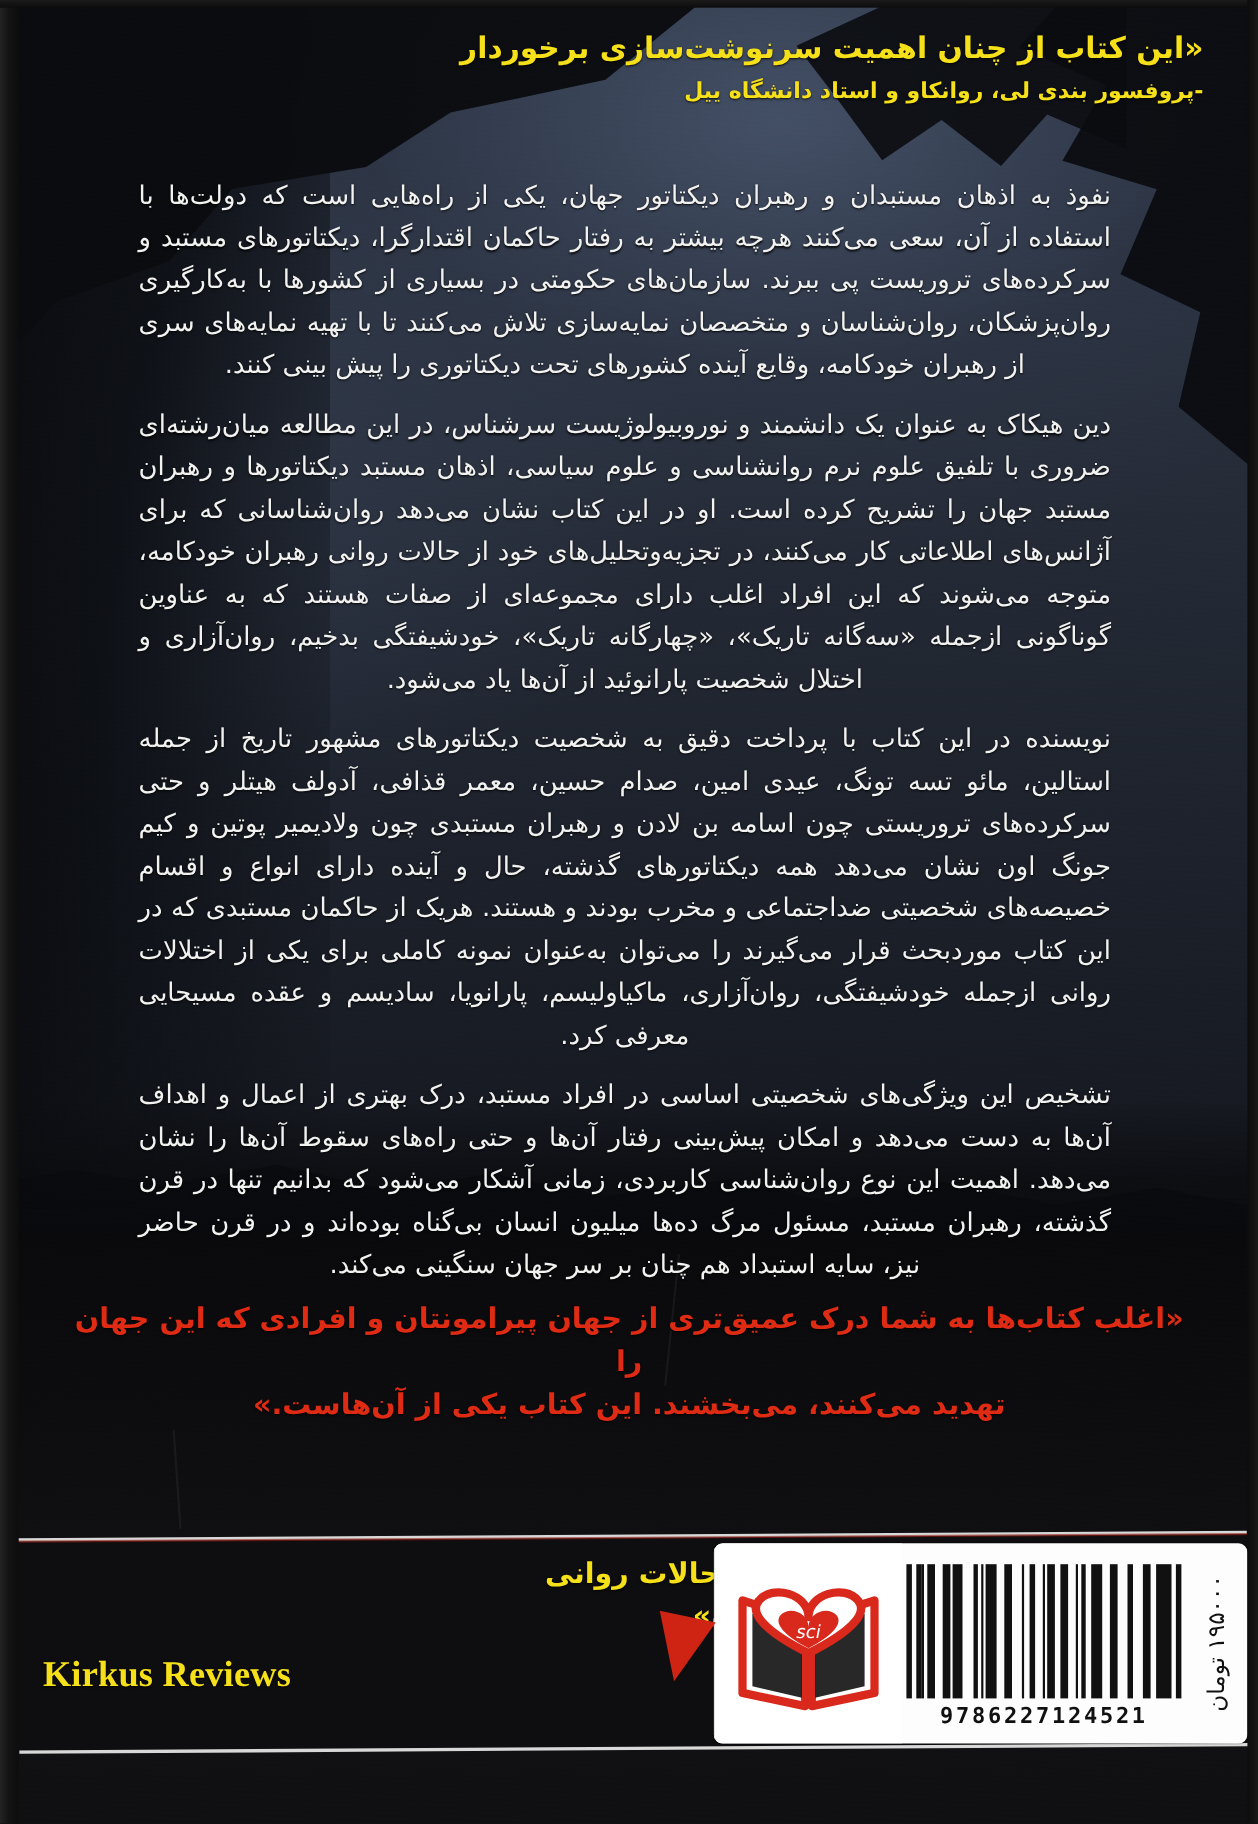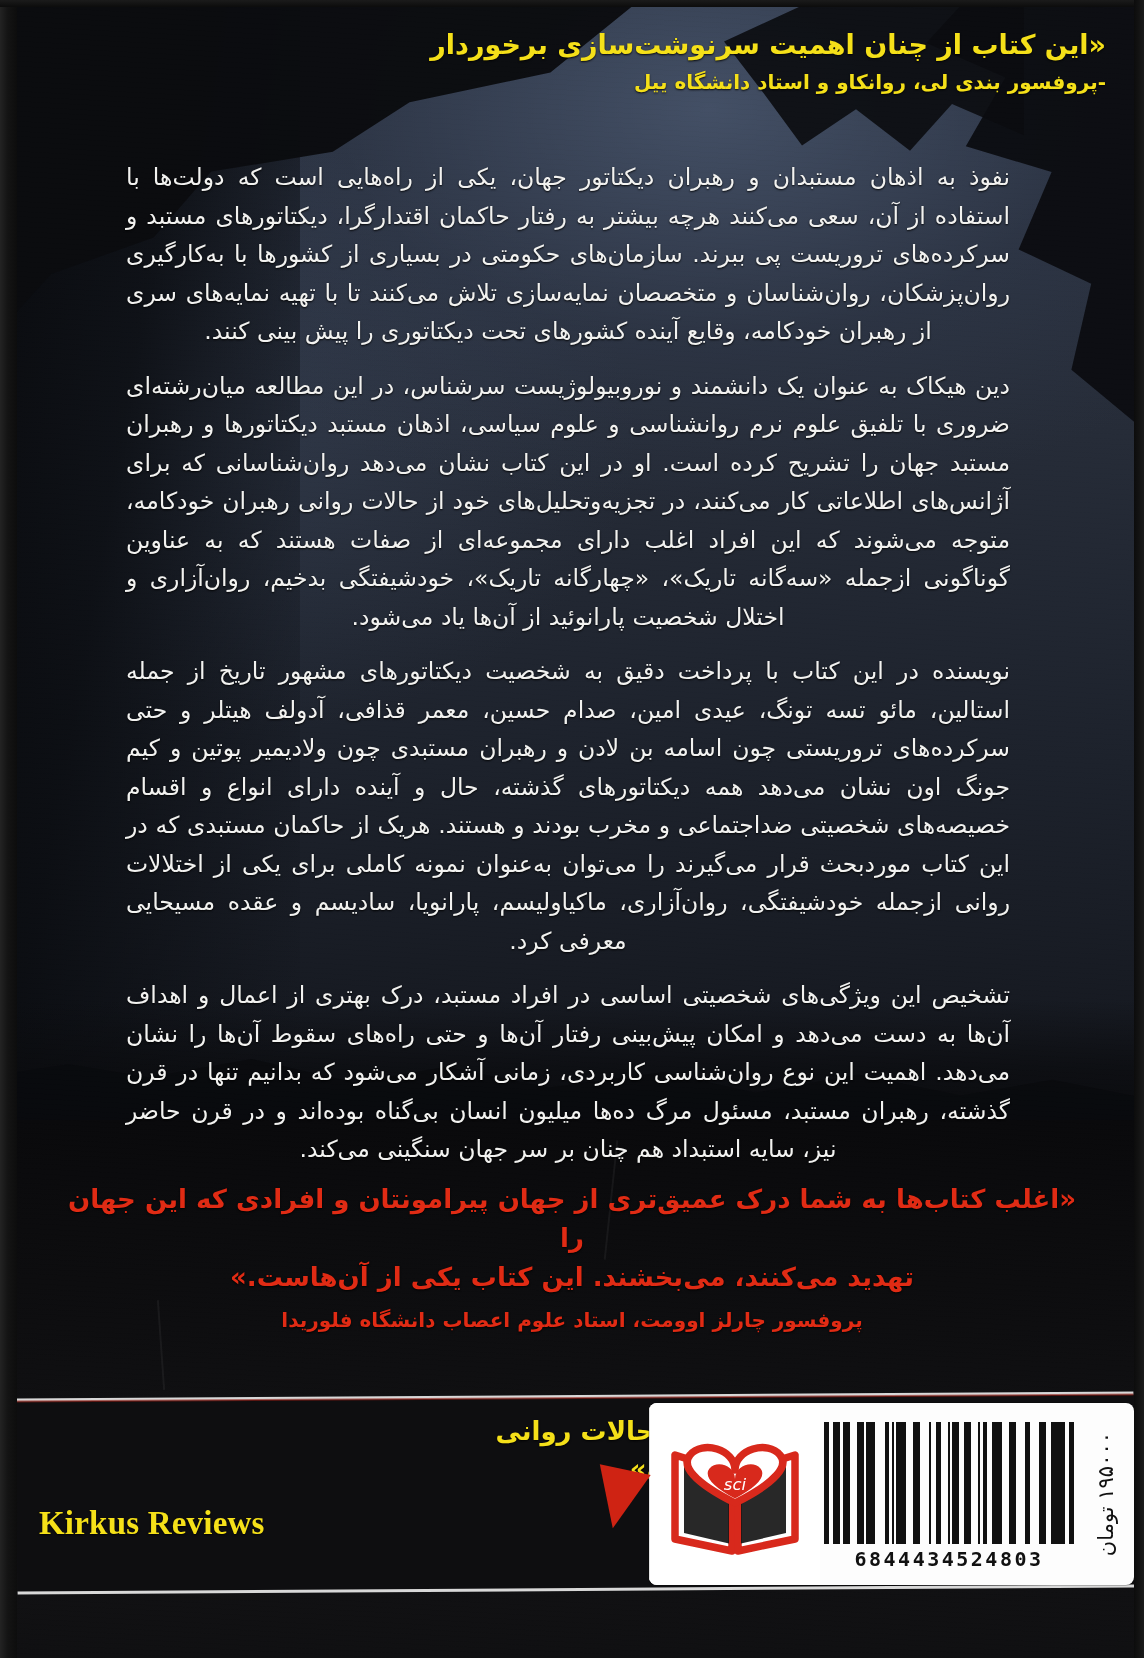--- a/index.html
+++ b/index.html
@@ -117,21 +117,21 @@
     width: 10px;
     background: linear-gradient(270deg, #1a1a1a, #0c0c0c);
     z-index: 40;
   }
 
   
   .content { position: absolute; inset: 0; z-index: 20; }
 
   .top-quote {
     position: absolute;
-    right: 38px;
+    right: 50px;
     top: 26px;
     width: 900px;
     text-align: right;
     color: #f5e019;
     font-family: "DejaVu Sans", "Liberation Sans", sans-serif;
     font-weight: bold;
     font-size: 27px;
     line-height: 1.42;
     text-shadow: 0 1px 2px rgba(0,0,0,0.85);
   }
@@ -348,21 +348,20 @@
     <div class="body-text">
       <p>نفوذ به اذهان مستبدان و رهبران دیکتاتور جهان، یکی از راه‌هایی است که دولت‌ها با استفاده از آن، سعی می‌کنند هرچه بیشتر به رفتار حاکمان اقتدارگرا، دیکتاتورهای مستبد و سرکرده‌های تروریست پی ببرند. سازمان‌های حکومتی در بسیاری از کشورها با به‌کارگیری روان‌پزشکان، روان‌شناسان و متخصصان نمایه‌سازی تلاش می‌کنند تا با تهیه نمایه‌های سری از رهبران خودکامه، وقایع آینده کشورهای تحت دیکتاتوری را پیش بینی کنند.</p>
       <p>دین هیکاک به عنوان یک دانشمند و نوروبیولوژیست سرشناس، در این مطالعه میان‌رشته‌ای ضروری با تلفیق علوم نرم روانشناسی و علوم سیاسی، اذهان مستبد دیکتاتورها و رهبران مستبد جهان را تشریح کرده است. او در این کتاب نشان می‌دهد روان‌شناسانی که برای آژانس‌های اطلاعاتی کار می‌کنند، در تجزیه‌وتحلیل‌های خود از حالات روانی رهبران خودکامه، متوجه می‌شوند که این افراد اغلب دارای مجموعه‌ای از صفات هستند که به عناوین گوناگونی ازجمله «سه‌گانه تاریک»، «چهارگانه تاریک»، خودشیفتگی بدخیم، روان‌آزاری و اختلال شخصیت پارانوئید از آن‌ها یاد می‌شود.</p>
       <p>نویسنده در این کتاب با پرداخت دقیق به شخصیت دیکتاتورهای مشهور تاریخ از جمله استالین، مائو تسه تونگ، عیدی امین، صدام حسین، معمر قذافی، آدولف هیتلر و حتی سرکرده‌های تروریستی چون اسامه بن لادن و رهبران مستبدی چون ولادیمیر پوتین و کیم جونگ اون نشان می‌دهد همه دیکتاتورهای گذشته، حال و آینده دارای انواع و اقسام خصیصه‌های شخصیتی ضداجتماعی و مخرب بودند و هستند. هریک از حاکمان مستبدی که در این کتاب موردبحث قرار می‌گیرند را می‌توان به‌عنوان نمونه کاملی برای یکی از اختلالات روانی ازجمله خودشیفتگی، روان‌آزاری، ماکیاولیسم، پارانویا، سادیسم و عقده مسیحایی معرفی کرد.</p>
       <p>تشخیص این ویژگی‌های شخصیتی اساسی در افراد مستبد، درک بهتری از اعمال و اهداف آن‌ها به دست می‌دهد و امکان پیش‌بینی رفتار آن‌ها و حتی راه‌های سقوط آن‌ها را نشان می‌دهد. اهمیت این نوع روان‌شناسی کاربردی، زمانی آشکار می‌شود که بدانیم تنها در قرن گذشته، رهبران مستبد، مسئول مرگ ده‌ها میلیون انسان بی‌گناه بوده‌اند و در قرن حاضر نیز، سایه استبداد هم چنان بر سر جهان سنگینی می‌کند.</p>
     </div>
 
     <div class="red-quote">
       <span class="ln">«اغلب کتاب‌ها به شما درک عمیق‌تری از جهان پیرامونتان و افرادی که این جهان را</span>
       <span class="ln">تهدید می‌کنند، می‌بخشند. این کتاب یکی از آن‌هاست.»</span>
-      <span class="red-quote-attrib">پروفسور چارلز اوومت، استاد علوم اعصاب دانشگاه فلوریدا</span>
     </div>
 
     <div class="footer">
       <div class="footer-band"></div>
 
       <div class="kirkus-quote">
         <span class="ln">«تحلیلی دقیق و ضروری از حالات روانی</span>
         <span class="ln">خودکامگان و مستبدان جهان»</span>
       </div>
 
@@ -417,21 +416,21 @@
               <i style="width: 0.934579%; background: transparent;"></i>
               <i style="width: 2.80374%; background: rgb(17, 17, 17);"></i>
               <i style="width: 2.80374%; background: transparent;"></i>
               <i style="width: 2.80374%; background: rgb(17, 17, 17);"></i>
               <i style="width: 0.934579%; background: transparent;"></i>
               <i style="width: 0.934579%; background: rgb(17, 17, 17);"></i>
               <i style="width: 1.86916%; background: rgb(17, 17, 17);"></i>
               <i style="width: 1.86916%; background: transparent;"></i>
               <i style="width: 1.86916%; background: rgb(17, 17, 17);"></i>
             </div>
-          <div class="isbn-digits">6844434524803</div>
+          <div class="isbn-digits">9786227124521</div>
         </div>
 
         <div class="logo-col">
           <svg class="logo-svg" viewBox="0 0 100 100">
 
             <path d="M10 24 L10 80 L48 88 L48 36 Z" fill="#ffffff" stroke="#d8291c" stroke-width="5" stroke-linejoin="round"></path>
 
             <path d="M90 24 L90 80 L52 88 L52 36 Z" fill="#ffffff" stroke="#d8291c" stroke-width="5" stroke-linejoin="round"></path>
 
             <path d="M16 32 L16 76 L46 83 L46 41 Z" fill="#111111" opacity="0.9"></path>

